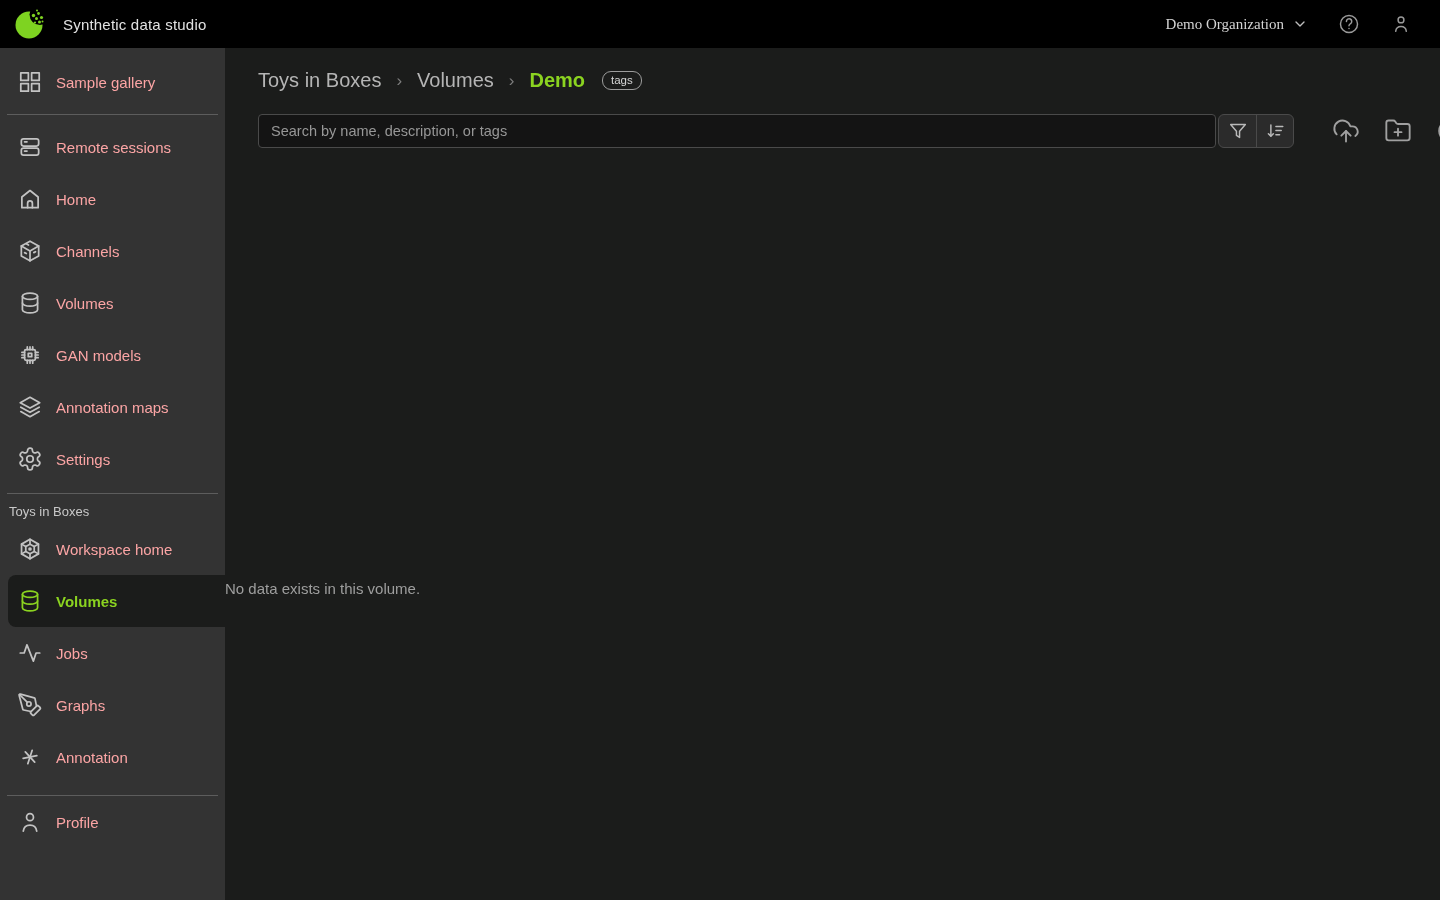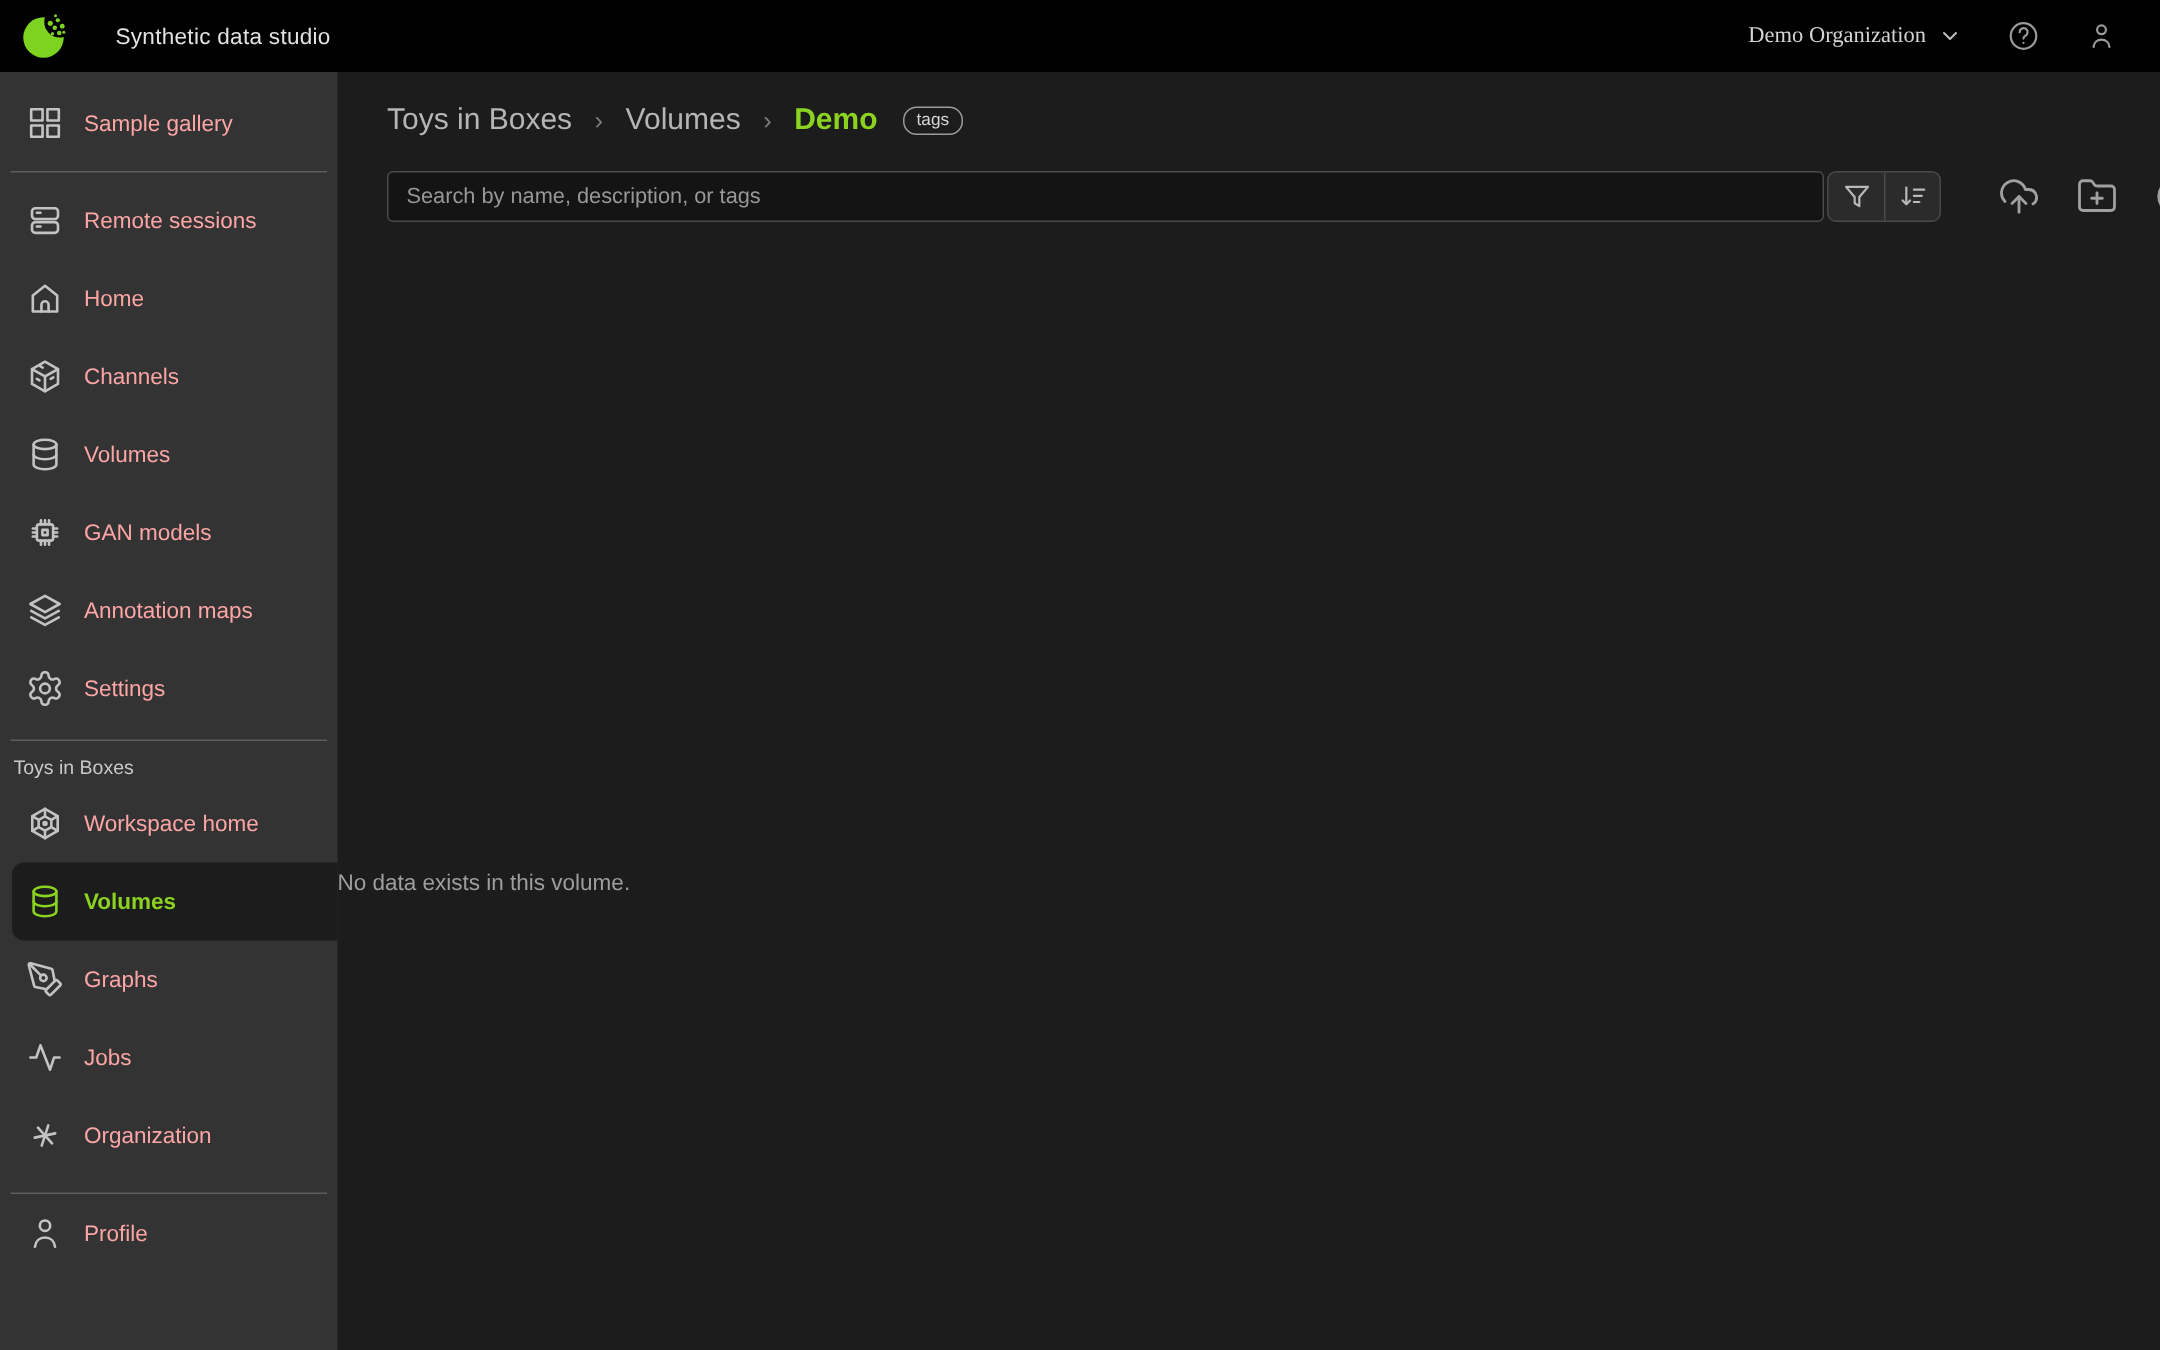--- a/index.html
+++ b/index.html
@@ -13,21 +13,21 @@
 
   
   .topbar {
     position:absolute; top:0; left:0; right:0; height:48px;
     background:#000;
     display:flex; align-items:center;
     padding:0 28px 0 14px;
     z-index:10;
   }
   .logo { width:34px; height:34px; flex:none; }
-  .app-title { margin-left:29px; font-size:15px; color:#e2e2e2; letter-spacing:.2px; }
+  .app-title { margin-left:15px; font-size:15px; color:#e2e2e2; letter-spacing:.2px; }
   .topbar-right { margin-left:auto; display:flex; align-items:center; gap:30px; }
   .org-switcher { display:flex; align-items:center; gap:8px; cursor:pointer;font-family:Liberation Serif, serif; }
   .org-name { font-size:15px; color:#d4d4d4; }
   .tb-ic { width:22px; height:22px; stroke:#9a9a9a; fill:none; stroke-width:1.6; stroke-linecap:round; stroke-linejoin:round; }
   .chev { width:16px; height:16px; stroke:#bdbdbd; fill:none; stroke-width:2; stroke-linecap:round; stroke-linejoin:round; }
   .icon-btn { display:flex; align-items:center; justify-content:center; cursor:pointer; background:none; border:none; }
 
   
   .sidebar {
     position:absolute; top:48px; left:0; bottom:0; width:225px;
@@ -243,45 +243,45 @@
     <svg class="side-ic" viewBox="0 0 24 24">
       <ellipse cx="12" cy="5.8" rx="7" ry="2.9"></ellipse>
       <path d="M5 5.8v12.4c0 1.6 3.1 2.9 7 2.9s7-1.3 7-2.9V5.8"></path>
       <path d="M5 12c0 1.6 3.1 2.9 7 2.9s7-1.3 7-2.9"></path>
     </svg>
     <span class="lbl">Volumes</span>
   </div>
 
   <div class="nav-item">
     <svg class="side-ic" viewBox="0 0 24 24">
+      <path d="M21 12h-3.4l-2.5 7.5L9.2 4.5 6.6 12H3"></path>
+    </svg>
+    <span class="lbl">Jobs</span>
+  </div>
+
+  <div class="nav-item">
+    <svg class="side-ic" viewBox="0 0 24 24">
       <path d="M15.707 21.293a1 1 0 0 1-1.414 0l-1.586-1.586a1 1 0 0 1 0-1.414l5.586-5.586a1 1 0 0 1 1.414 0l1.586 1.586a1 1 0 0 1 0 1.414z"></path>
       <path d="m18 13-1.375-6.874a1 1 0 0 0-.746-.776L3.235 2.028a1 1 0 0 0-1.207 1.207L5.35 15.879a1 1 0 0 0 .776.746L13 18"></path>
       <path d="m2.3 2.3 7.286 7.286"></path>
       <circle cx="11" cy="11" r="2"></circle>
     </svg>
     <span class="lbl">Graphs</span>
-  </div>
-
-  <div class="nav-item">
-    <svg class="side-ic" viewBox="0 0 24 24">
-      <path d="M21 12h-3.4l-2.5 7.5L9.2 4.5 6.6 12H3"></path>
-    </svg>
-    <span class="lbl">Jobs</span>
   </div>
 
 
   <div class="nav-item">
     <svg class="side-ic" viewBox="0 0 24 24">
       <g transform="rotate(18 12 12)">
         <path d="M12 5.5v13"></path>
           <path d="M17.6 8.8 6.4 15.2"></path>
           <path d="M6.4 8.8l11.2 6.4"></path>
       </g>
     </svg>
-    <span class="lbl">Organization</span>
+    <span class="lbl">Annotation</span>
   </div>
 
   <div class="divider pre-profile"></div>
 
   <div class="nav-item">
     <svg class="side-ic" viewBox="0 0 24 24">
       <circle cx="12" cy="7.5" r="3.2"></circle>
       <path d="M5.8 20.5c.4-3.6 3-5.7 6.2-5.7s5.8 2.1 6.2 5.7"></path>
     </svg>
     <span class="lbl">Profile</span>

